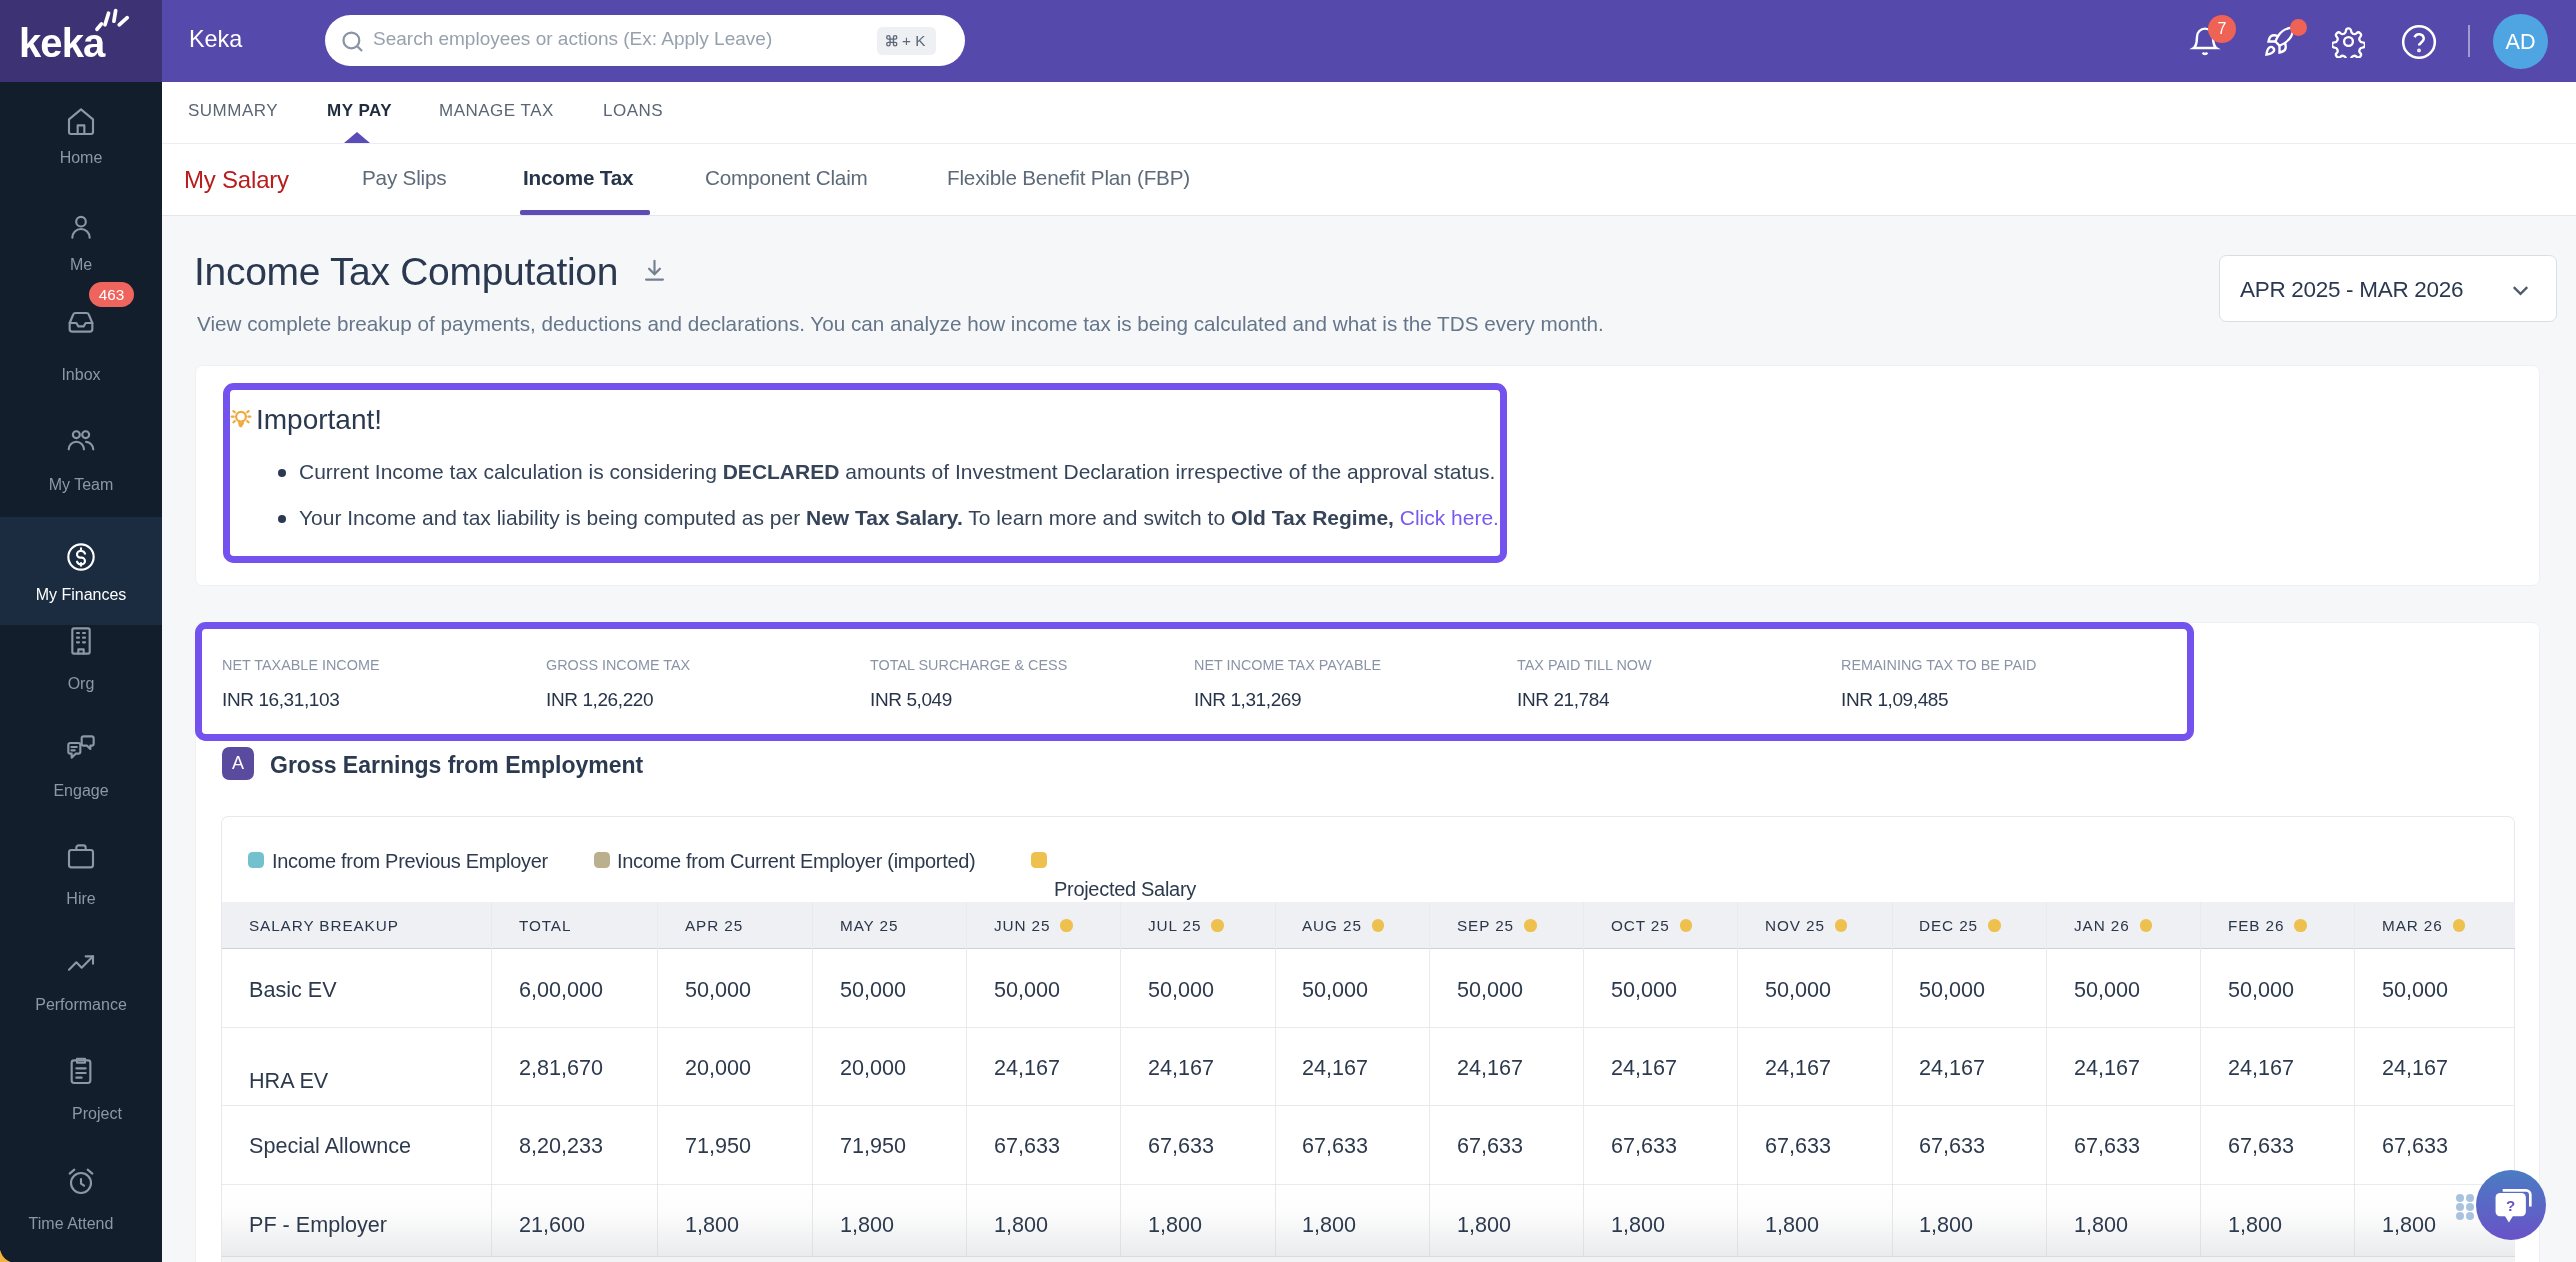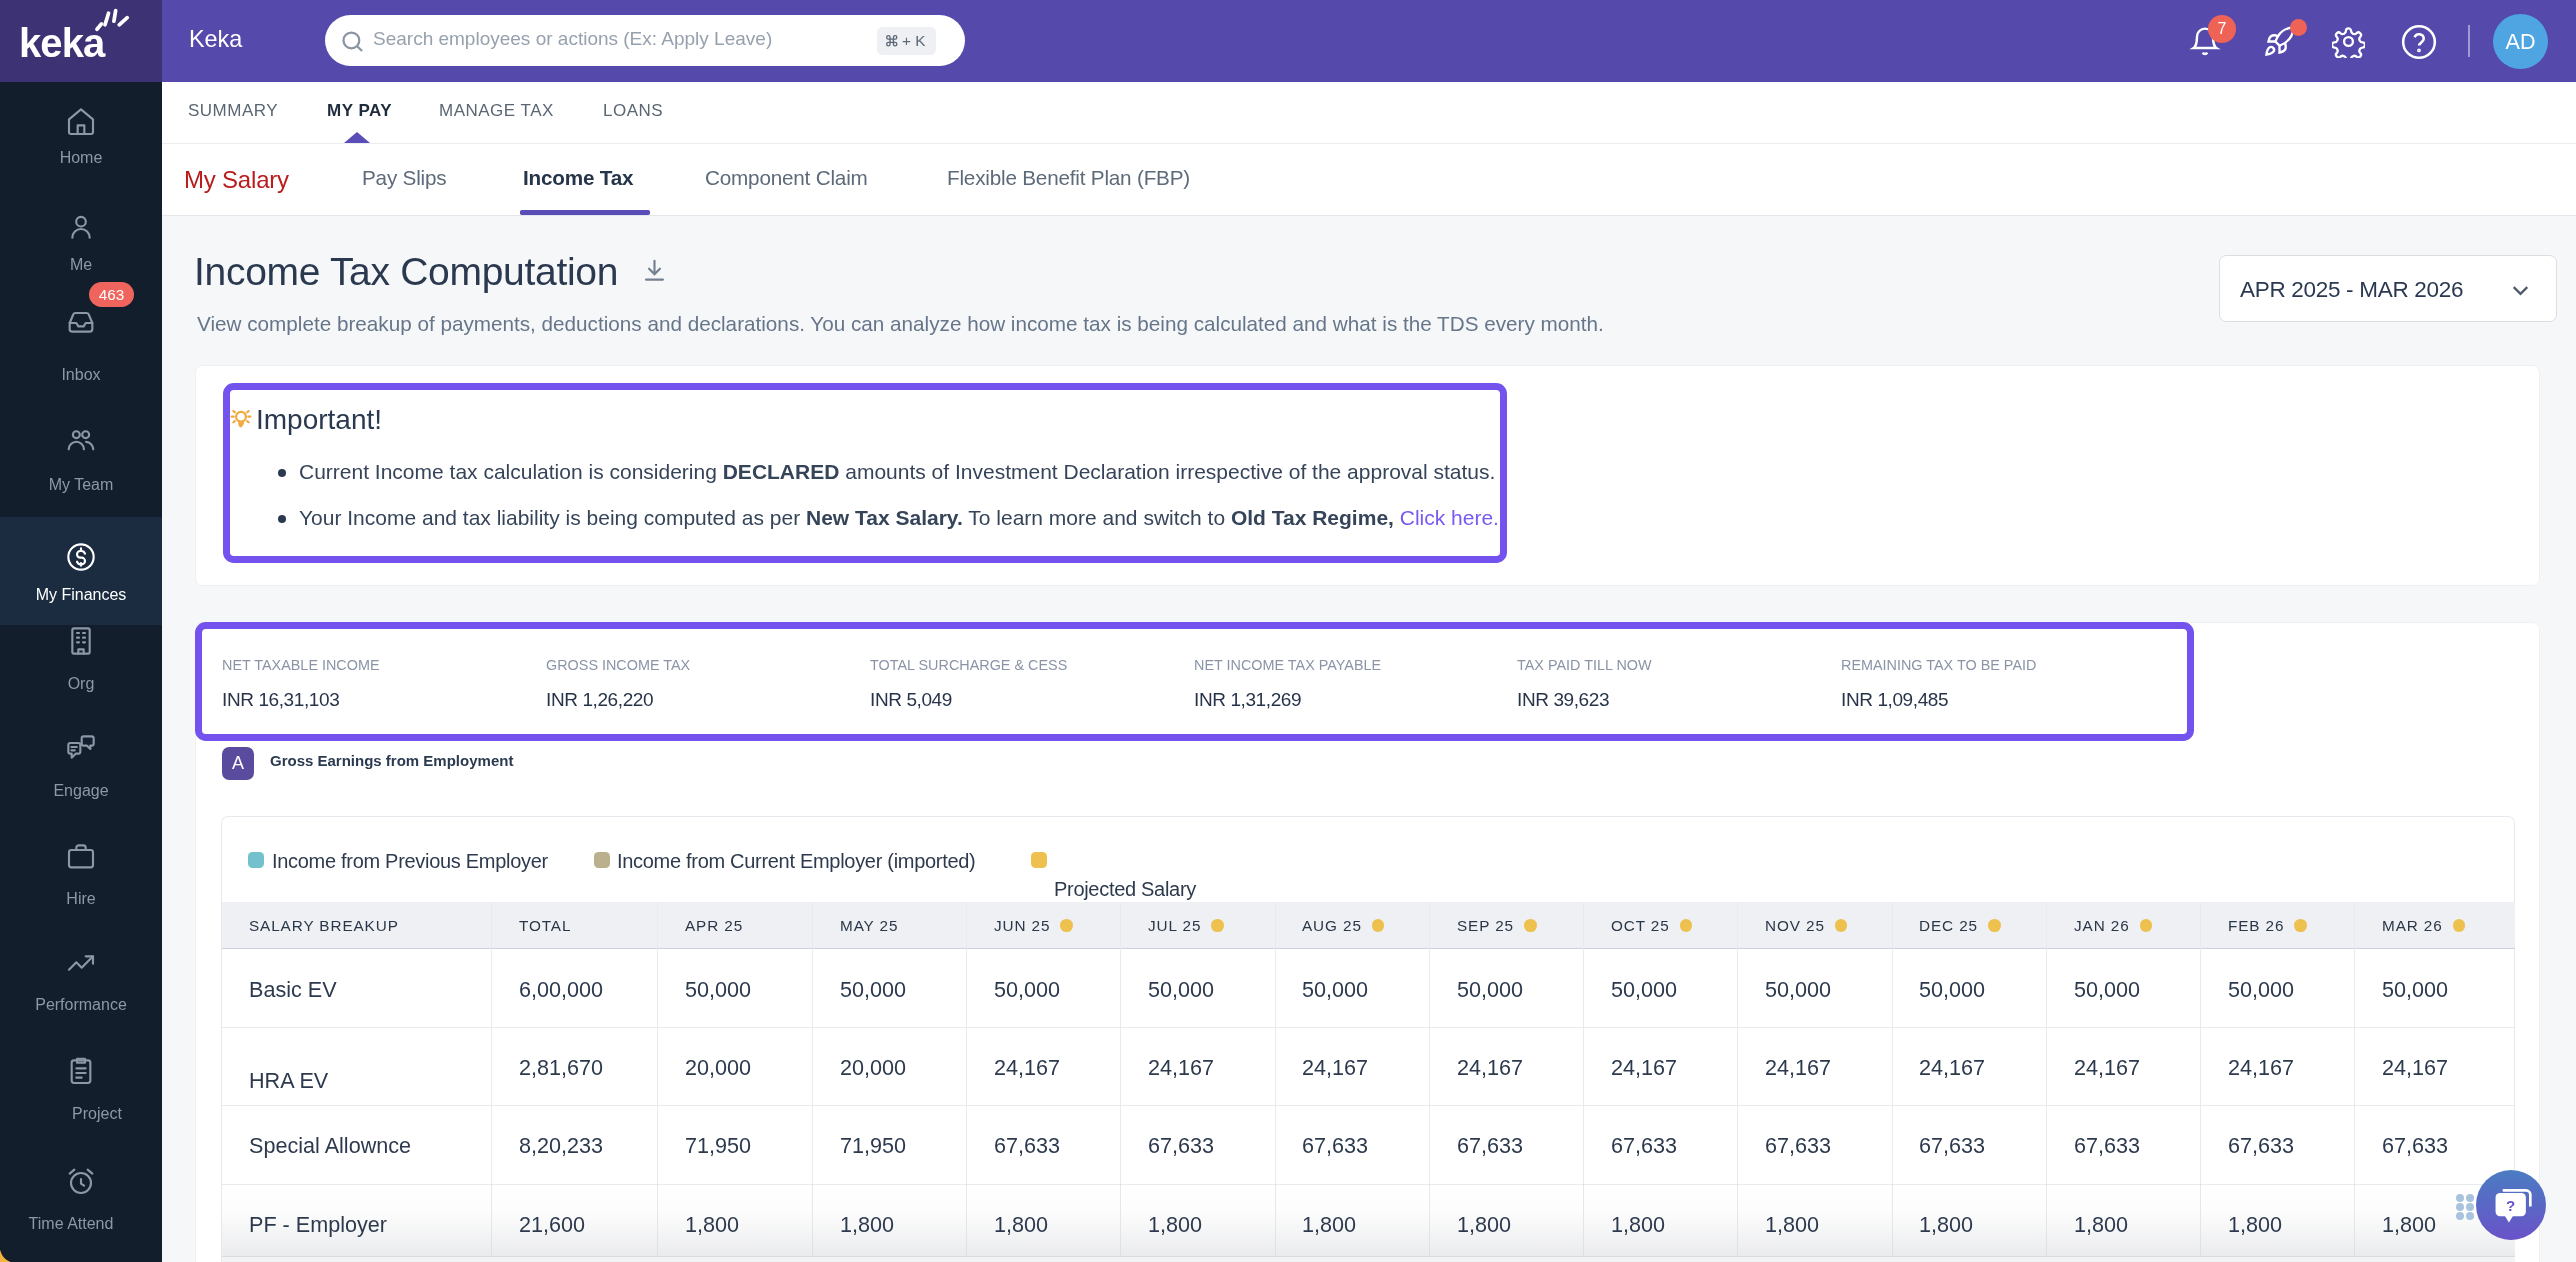--- a/index.html
+++ b/index.html
@@ -163,25 +163,25 @@
 <div class="abs" style="left:195px;top:622px;width:1999px;height:119px;background:#fff;border:7.2px solid #7352ee;border-radius:10.8px;"></div>
 <div class="abs" style="left:222px;top:657px;font-size:14.4px;color:#8a94a6;">NET TAXABLE INCOME</div>
 <div class="abs" style="left:222px;top:689px;font-size:19px;letter-spacing:-0.4px;color:#27344a;">INR 16,31,103</div>
 <div class="abs" style="left:546px;top:657px;font-size:14.4px;color:#8a94a6;">GROSS INCOME TAX</div>
 <div class="abs" style="left:546px;top:689px;font-size:19px;letter-spacing:-0.4px;color:#27344a;">INR 1,26,220</div>
 <div class="abs" style="left:870px;top:657px;font-size:14.4px;color:#8a94a6;">TOTAL SURCHARGE &amp; CESS</div>
 <div class="abs" style="left:870px;top:689px;font-size:19px;letter-spacing:-0.4px;color:#27344a;">INR 5,049</div>
 <div class="abs" style="left:1194px;top:657px;font-size:14.4px;color:#8a94a6;">NET INCOME TAX PAYABLE</div>
 <div class="abs" style="left:1194px;top:689px;font-size:19px;letter-spacing:-0.4px;color:#27344a;">INR 1,31,269</div>
 <div class="abs" style="left:1517px;top:657px;font-size:14.4px;color:#8a94a6;">TAX PAID TILL NOW</div>
-<div class="abs" style="left:1517px;top:689px;font-size:19px;letter-spacing:-0.4px;color:#27344a;">INR 39,623</div>
+<div class="abs" style="left:1517px;top:689px;font-size:19px;letter-spacing:-0.4px;color:#27344a;">INR 21,784</div>
 <div class="abs" style="left:1841px;top:657px;font-size:14.4px;color:#8a94a6;">REMAINING TAX TO BE PAID</div>
 <div class="abs" style="left:1841px;top:689px;font-size:19px;letter-spacing:-0.4px;color:#27344a;">INR 1,09,485</div>
 <div class="abs" style="left:222px;top:747px;width:32px;height:33px;background:#5b4b9e;border-radius:7.2px;color:#fff;font-size:18px;text-align:center;line-height:33px;">A</div>
-<div class="abs" style="left:270px;top:752px;font-size:15px;color:#2b3a50;font-weight:bold;">Gross Earnings from Employment</div>
+<div class="abs" style="left:270px;top:752px;font-size:23px;color:#2b3a50;font-weight:bold;">Gross Earnings from Employment</div>
 <div class="abs" style="left:221px;top:816px;width:2294px;height:447px;background:#fff;border:0.9px solid #e5e8ec;border-bottom:none;border-radius:7.2px 7.2px 0 0;"></div>
 <div class="abs" style="left:248px;top:852px;width:16px;height:16px;background:#73c1ce;border-radius:4.5px;"></div>
 <div class="abs" style="left:272px;top:850px;font-size:20px;letter-spacing:-0.3px;color:#2d3a4e;">Income from Previous Employer</div>
 <div class="abs" style="left:594px;top:852px;width:16px;height:16px;background:#bab08e;border-radius:4.5px;"></div>
 <div class="abs" style="left:617px;top:850px;font-size:20px;letter-spacing:-0.3px;color:#2d3a4e;">Income from Current Employer (imported)</div>
 <div class="abs" style="left:1031px;top:852px;width:16px;height:16px;background:#eec04e;border-radius:4.5px;"></div>
 <div class="abs" style="left:1054px;top:850px;font-size:20px;letter-spacing:-0.3px;color:#2d3a4e;margin-top:28px;">Projected Salary</div>
 <div class="abs" style="left:222px;top:902px;width:2293px;height:47px;background:#eef0f3;border-bottom:1.8px solid #ccd2d9;"></div>
 <div class="abs" style="left:249px;top:917px;font-size:15.3px;letter-spacing:0.9px;color:#2a3649;white-space:nowrap;">SALARY BREAKUP</div>
 <div class="abs" style="left:519px;top:917px;font-size:15.3px;letter-spacing:0.9px;color:#2a3649;white-space:nowrap;">TOTAL</div>

